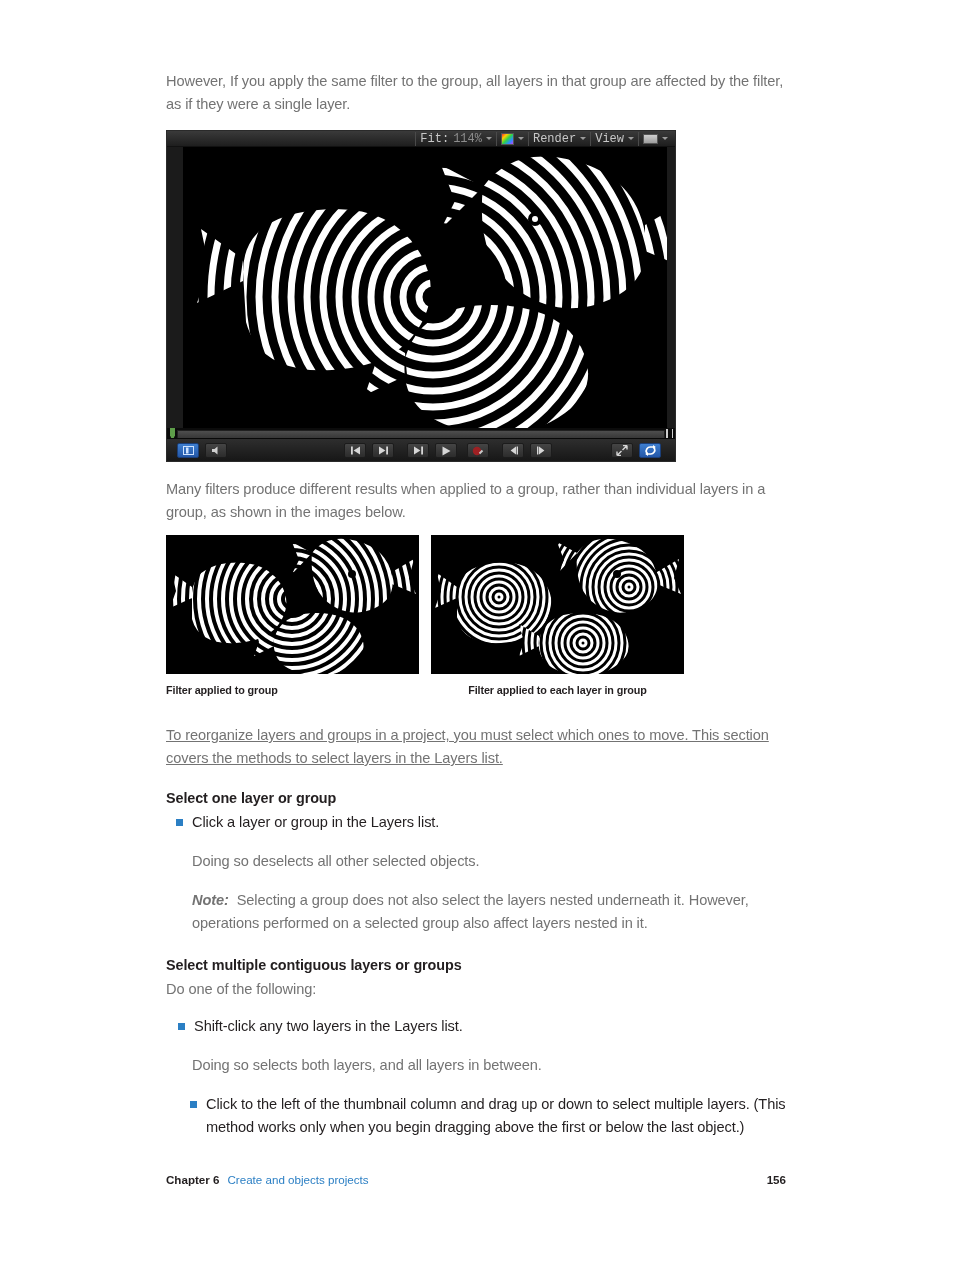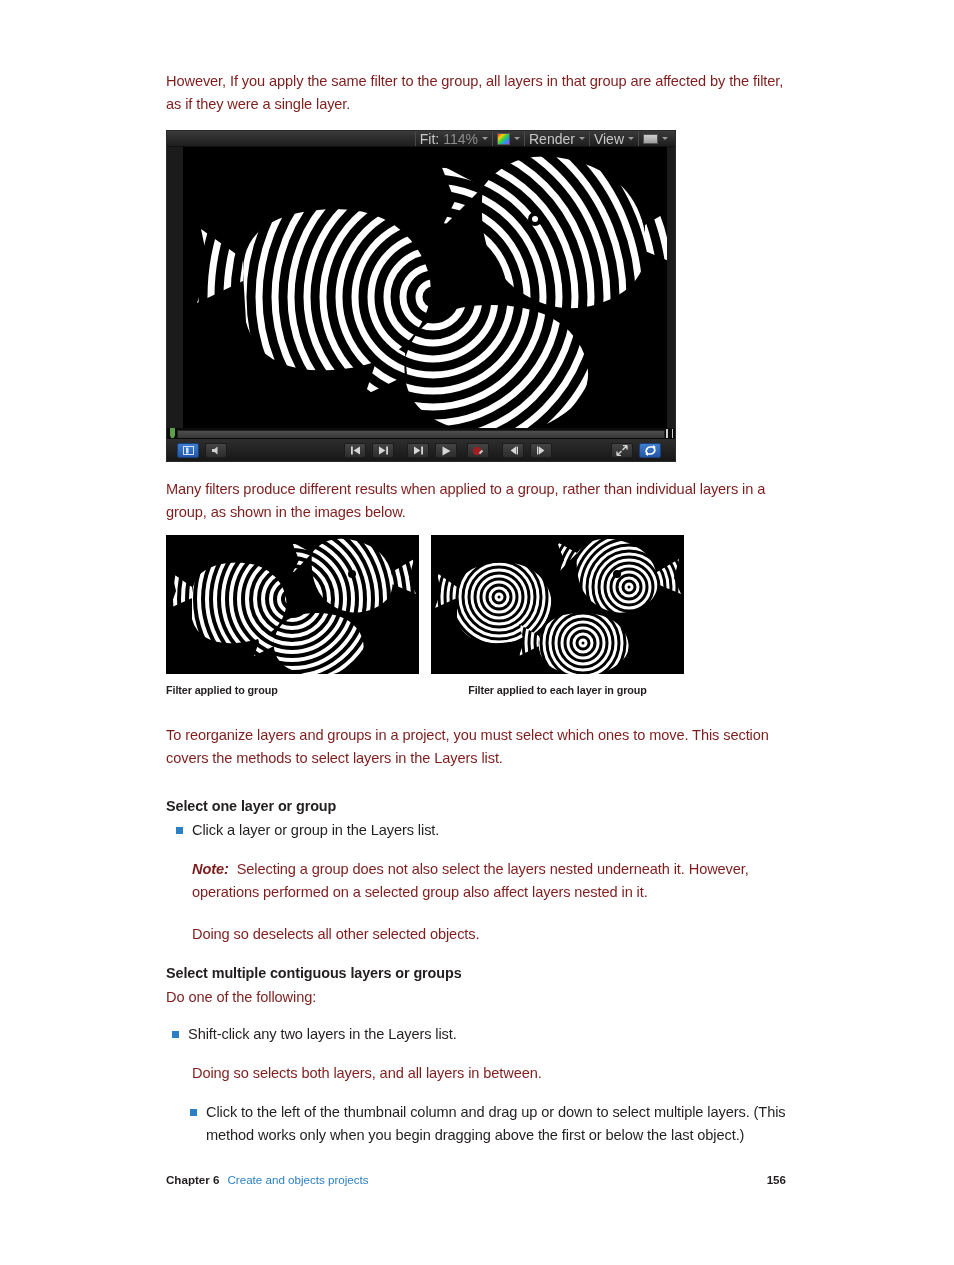--- a/index.html
+++ b/index.html
@@ -25,21 +25,21 @@
     position: absolute;
     left: 166px;
     top: 70px;
     width: 620px;
   }
 
   
   p.body-para {
     font-size: 14.6px;
     line-height: 23px;
-    color: #7f1d1d;
+    color: #737373;
     margin: 0 0 0 0;
     letter-spacing: -0.1px;
   }
   .para-intro { margin-bottom: 17px; }
 
   h2.section-heading {
     font-size: 18.5px;
     line-height: 24px;
     color: #1b74bd;
     font-weight: bold;
@@ -103,24 +103,24 @@
   }
   .tb-group {
     display: flex;
     align-items: center;
     height: 14px;
     padding: 0 4px;
     border-left: 1px solid #4a4a4a;
     gap: 4px;
   }
   .tb-label {
-    font-size: 14px;
+    font-size: 12px;
     color: #c8c8c8;
     white-space: nowrap;
-    font-family: Liberation Sans, sans-serif;
+    font-family: Liberation Mono, monospace;
   }
   .tb-label.dim { color: #8d8d8d; }
   .tb-caret {
     width: 0; height: 0;
     border-left: 3px solid transparent;
     border-right: 3px solid transparent;
     border-top: 3px solid #9a9a9a;
   }
   .tb-color-swatch {
     width: 11px; height: 10px;
@@ -628,40 +628,40 @@
           <circle cx="186" cy="39" r="4" fill="#000"></circle>
         </svg>
       </div>
       <div class="fig-caption">Filter applied to each layer in group</div>
     </div>
   </div>
 
   <div class="content" style="top:724px">
 
 
-    <p class="body-para" style="margin-bottom:25px;">To reorganize layers and groups in a project, you must select which ones to move. This section covers the methods to select layers in the Layers list.</p>
+    <p class="body-para" style="margin-bottom:17px;text-decoration:underline;">To reorganize layers and groups in a project, you must select which ones to move. This section covers the methods to select layers in the Layers list.</p>
 
     <h3 class="sub-heading">Select one layer or group</h3>
 
     <div class="bullet-item" style="margin-left:26px; margin-bottom:16px;">
       <span class="bullet-mark"></span>
       <span>Click a layer or group in the Layers list.</span>
     </div>
 
+    <p class="body-para" style="margin-left:26px; margin-bottom:16px;">Doing so deselects all other selected objects.</p>
+
     <p class="body-para" style="margin-left:26px; margin-bottom:19px;">
       <span class="note-label">Note:</span><span>&nbsp; </span><span>Selecting a group does not also select the layers nested underneath it. However, operations performed on a selected group also affect layers nested in it.</span>
     </p>
 
-    <p class="body-para" style="margin-left:26px; margin-bottom:16px;">Doing so deselects all other selected objects.</p>
-
     <h3 class="sub-heading">Select multiple contiguous layers or groups</h3>
 
     <p class="body-para" style="margin-bottom:14px;">Do one of the following:</p>
 
-    <div class="bullet-item" style="margin-left:22px; margin-bottom:16px;">
+    <div class="bullet-item" style="margin-left:28px; margin-bottom:16px;">
       <span class="bullet-mark"></span>
       <span>Shift-click any two layers in the Layers list.</span>
     </div>
 
     <p class="body-para" style="margin-left:26px; margin-bottom:16px;">Doing so selects both layers, and all layers in between.</p>
 
     <div class="bullet-item" style="margin-left:40px;">
       <span class="bullet-mark"></span>
       <span>Click to the left of the thumbnail column and drag up or down to select multiple layers. (This method works only when you begin dragging above the first or below the last object.)</span>
     </div>

